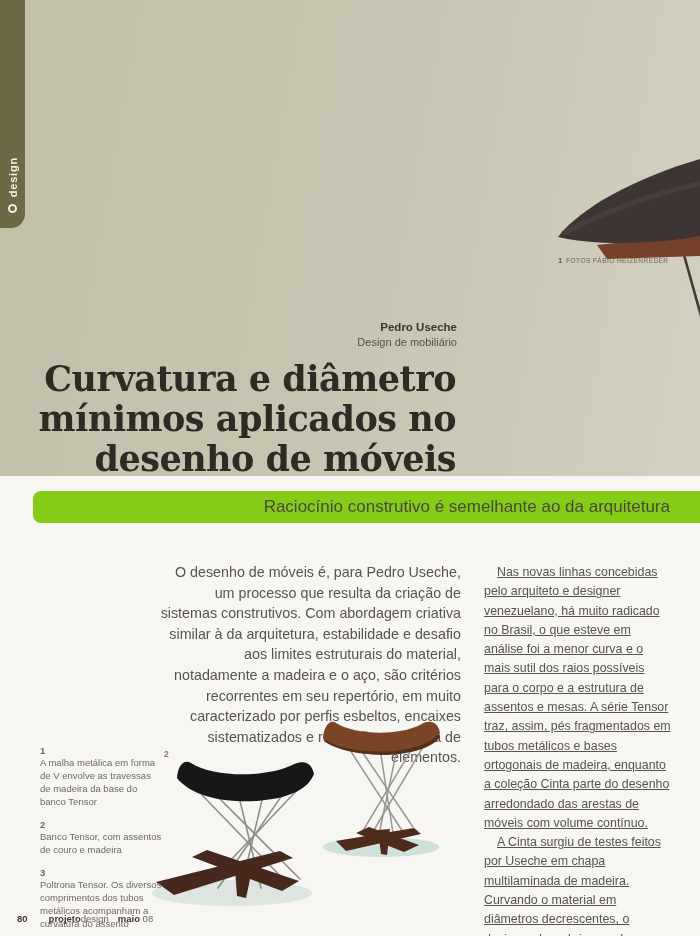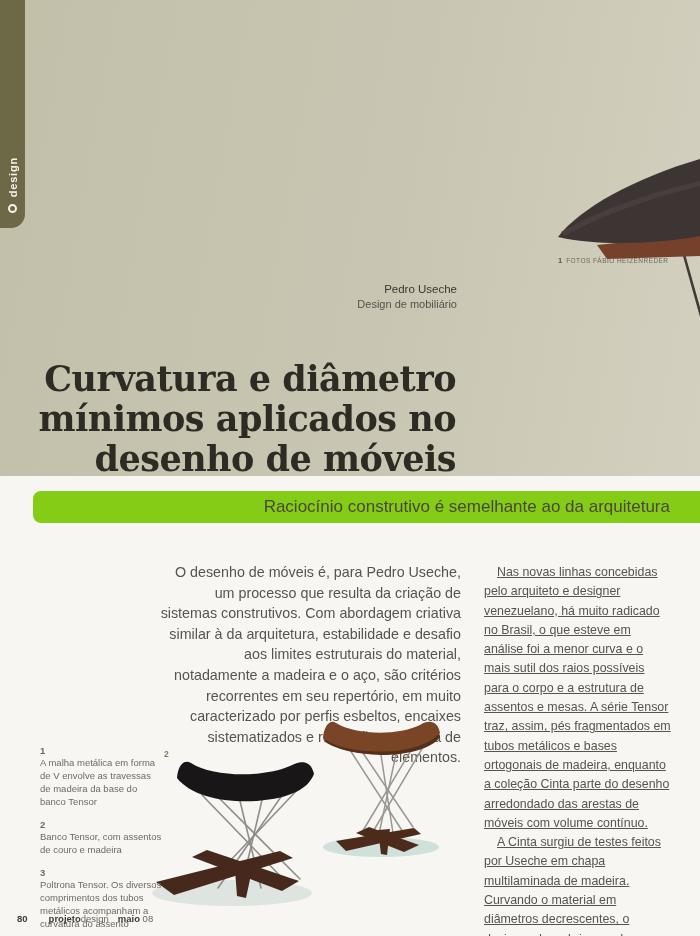--- a/index.html
+++ b/index.html
@@ -57,21 +57,21 @@
     color: #6e675a;
   }
   .photo-credit .credit-num { font-size: 7.5px; font-weight: bold; color: #5d564a; }
   .photo-credit .credit-text { font-size: 6.5px; letter-spacing: 0.45px; }
 
   
   .author-block {
     position: absolute; right: 243px; top: 282px;
     text-align: right; line-height: 15px;
   }
-  .author-name { font-size: 11.5px; font-weight: normal; color: #3a372f; }
+  .author-name { font-size: 11.5px; font-weight: bold; color: #3a372f; margin-top: 38px; }
   .author-role { font-size: 11px; color: #55524a; }
 
   
   .headline {
     position: absolute; right: 244px; top: 359px;
     text-align: right;
     font-family: "DejaVu Serif", serif;
     font-size: 35px; line-height: 40px;
     color: #2e2b24;
     letter-spacing: -0.5px;

